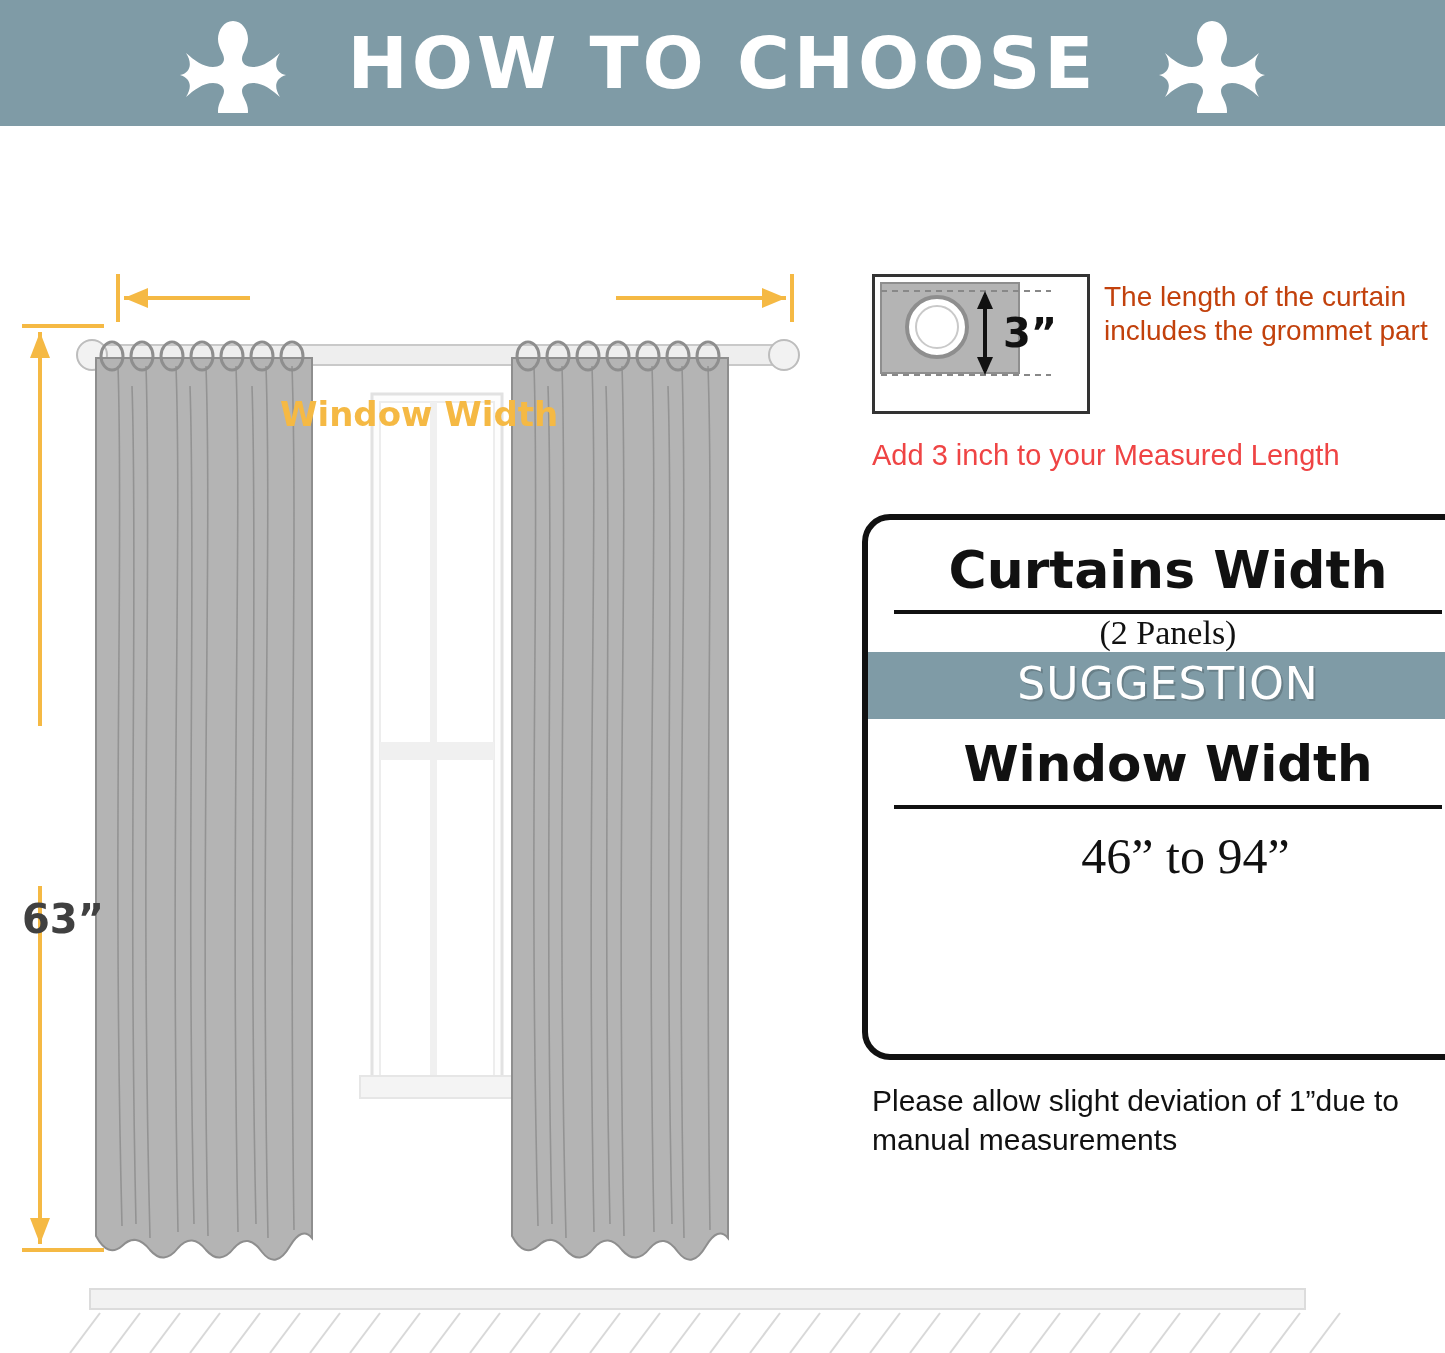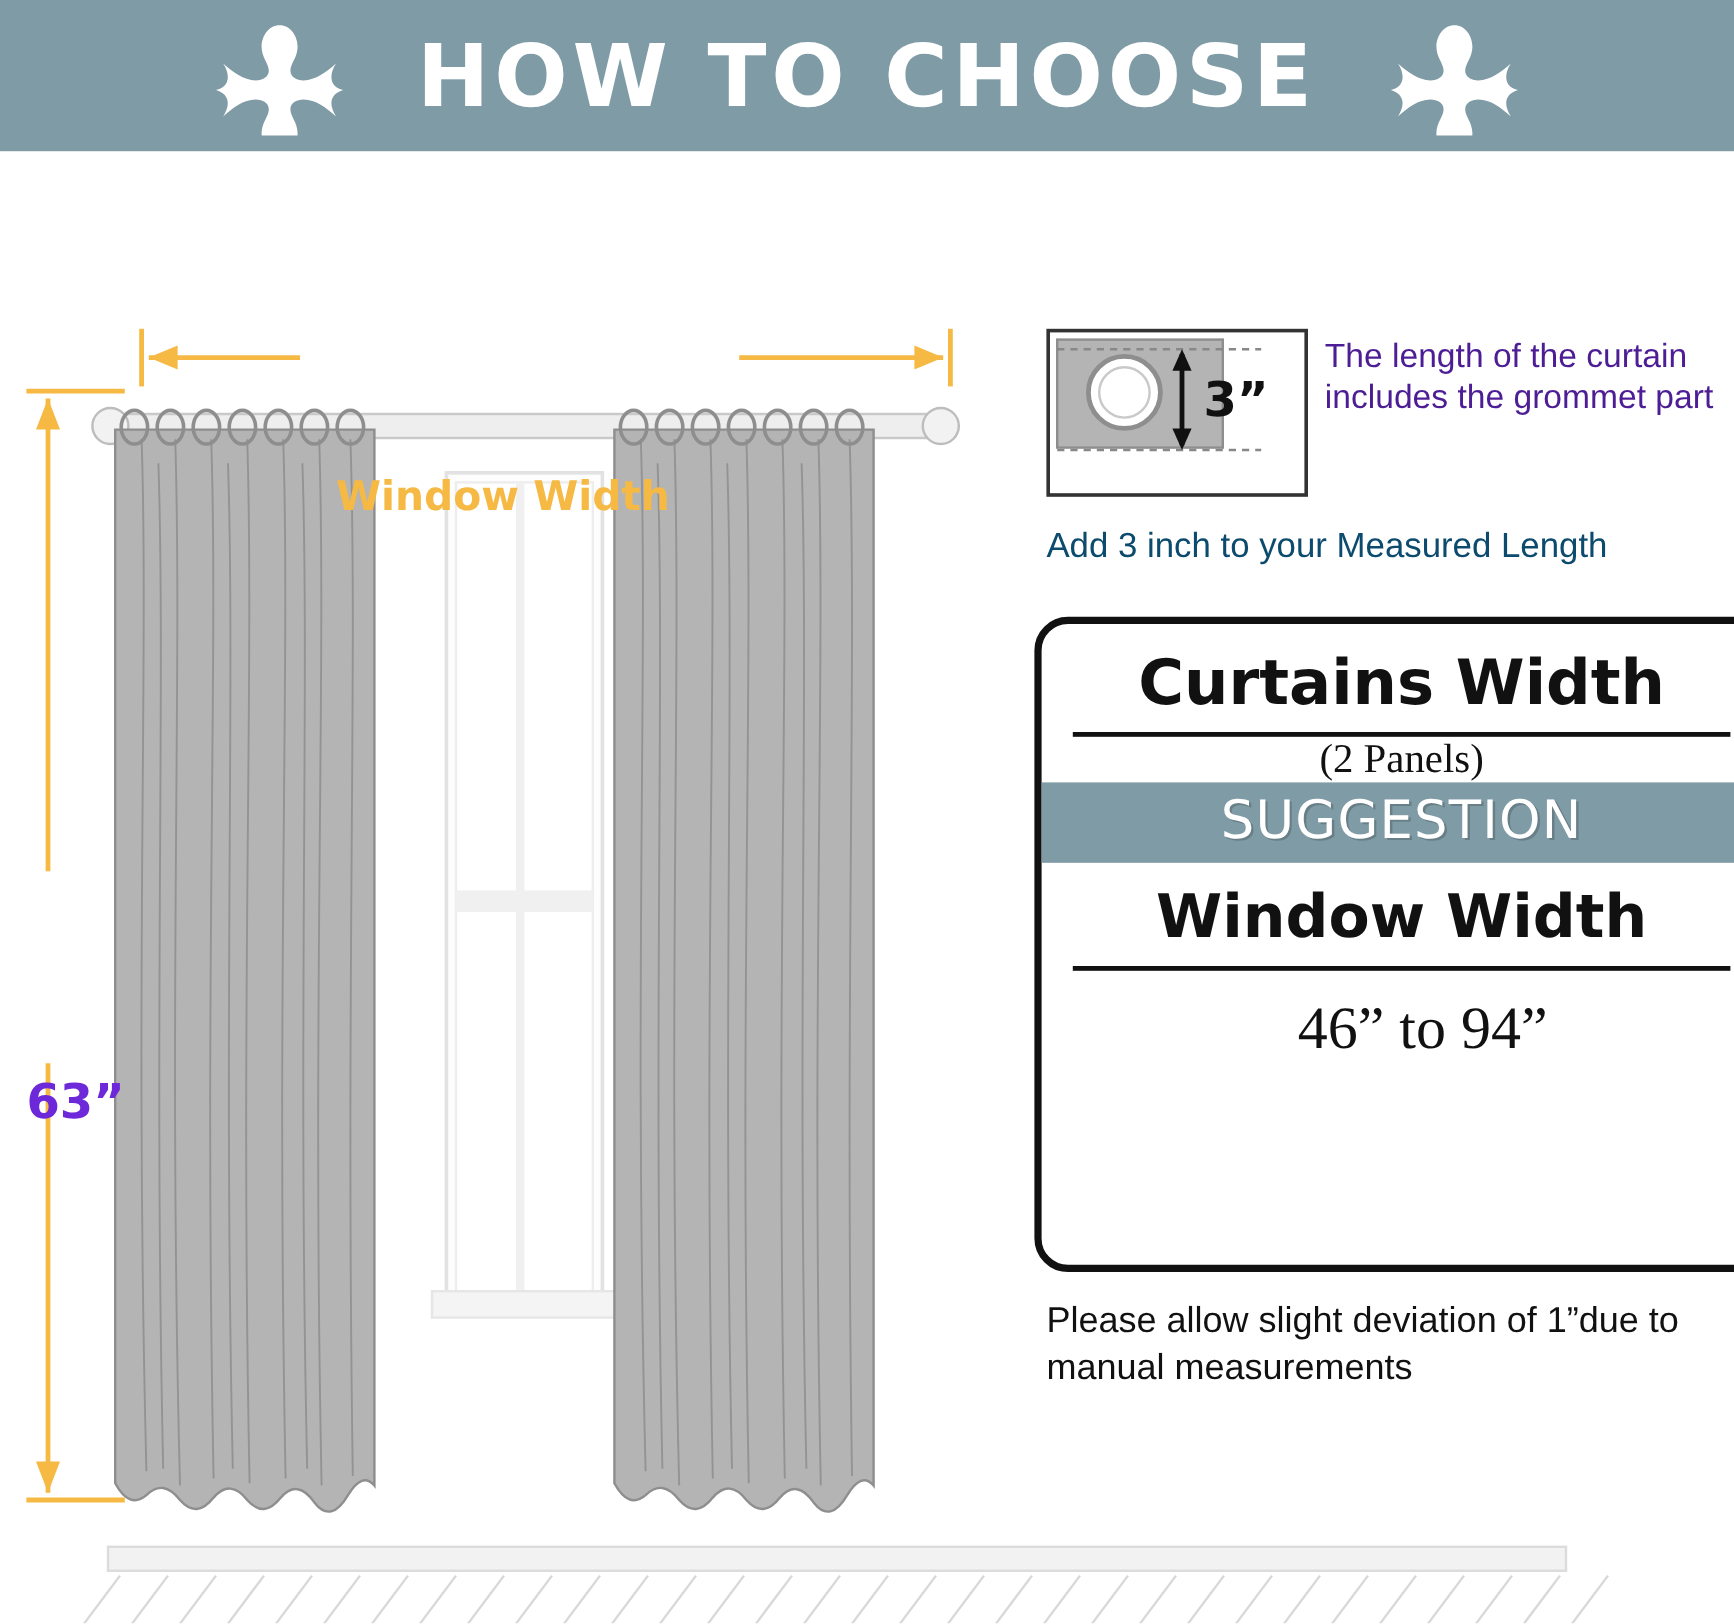--- a/index.html
+++ b/index.html
@@ -56,21 +56,21 @@
     font-weight: bold;
     color: #f5b944;
     font-family: "DejaVu Sans", sans-serif;
     white-space: nowrap;
   }
   .dim-label-left {
     position: absolute;
     left: 22px; top: 770px;
     font-size: 40px;
     font-weight: bold;
-    color: #6d28d9;
+    color: #404040;
     font-family: "DejaVu Sans", sans-serif;
   }
 
   
   .right-col {
     position: absolute;
     left: 862px; top: 126px;
     width: 583px;
     height: 1227px;
   }
@@ -87,28 +87,28 @@
     position: relative;
     width: 212px;
     height: 134px;
     border: 3px solid #333;
     background: #ffffff;
     flex: 0 0 auto;
   }
   .grommet-note-text {
     font-size: 28px;
     line-height: 1.22;
-    color: #4c1d95;
+    color: #c2410c;
     padding-top: 6px;
   }
   .add-note {
     position: absolute;
     left: 10px; top: 313px;
     font-size: 29px;
-    color: #0c4a6e;
+    color: #ef4444;
     white-space: nowrap;
   }
 
   
   .card {
     position: absolute;
     left: 0; top: 388px;
     width: 612px;
     height: 546px;
     border: 6px solid #111;

